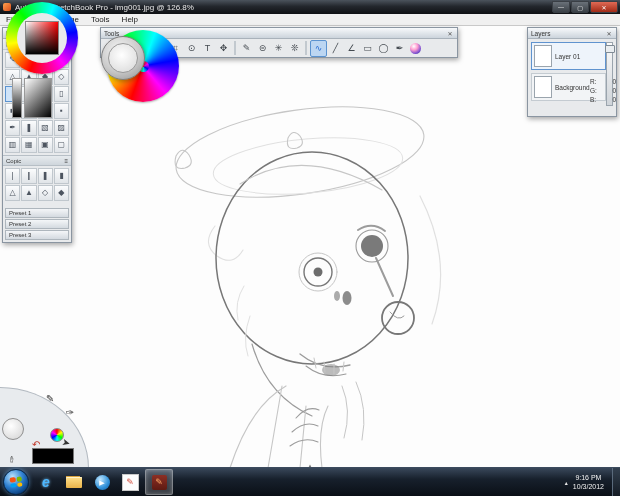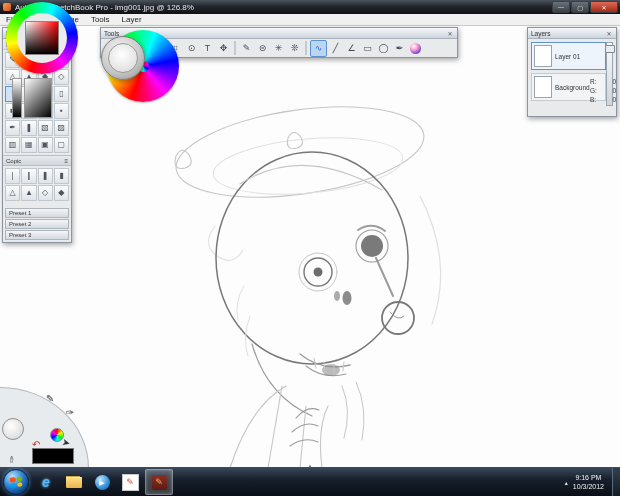--- a/index.html
+++ b/index.html
@@ -188,21 +188,21 @@
         <div class="menu-item">
           <span>Edit</span>
         </div>
         <div class="menu-item">
           <span>Image</span>
         </div>
         <div class="menu-item">
           <span>Tools</span>
         </div>
         <div class="menu-item">
-          <span>Layer</span>
+          <span>Help</span>
         </div>
       </div>
 
     <div class="client">
       <svg id="sketch" width="620" height="442" viewBox="0 0 620 442">
         <ellipse class="s-light" cx="300" cy="126" rx="125" ry="42" transform="rotate(-8 300 126)" stroke-width="1.1"></ellipse>
         <ellipse class="s-xlight" cx="308" cy="140" rx="95" ry="27" transform="rotate(-5 308 140)" stroke-width="1"></ellipse>
         <path class="s-xlight" d="M420,170 q34,66 12,128" stroke-width="1.2"></path>
         <path class="s-light" d="M176,130 q6,-11 13,-1 q6,10 -4,13 q-13,3 -9,-12" stroke-width="1.1"></path>
         <path class="s-light" d="M288,112 q5,-10 12,-2 q6,9 -3,12 q-12,3 -9,-10" stroke-width="1.1"></path>

